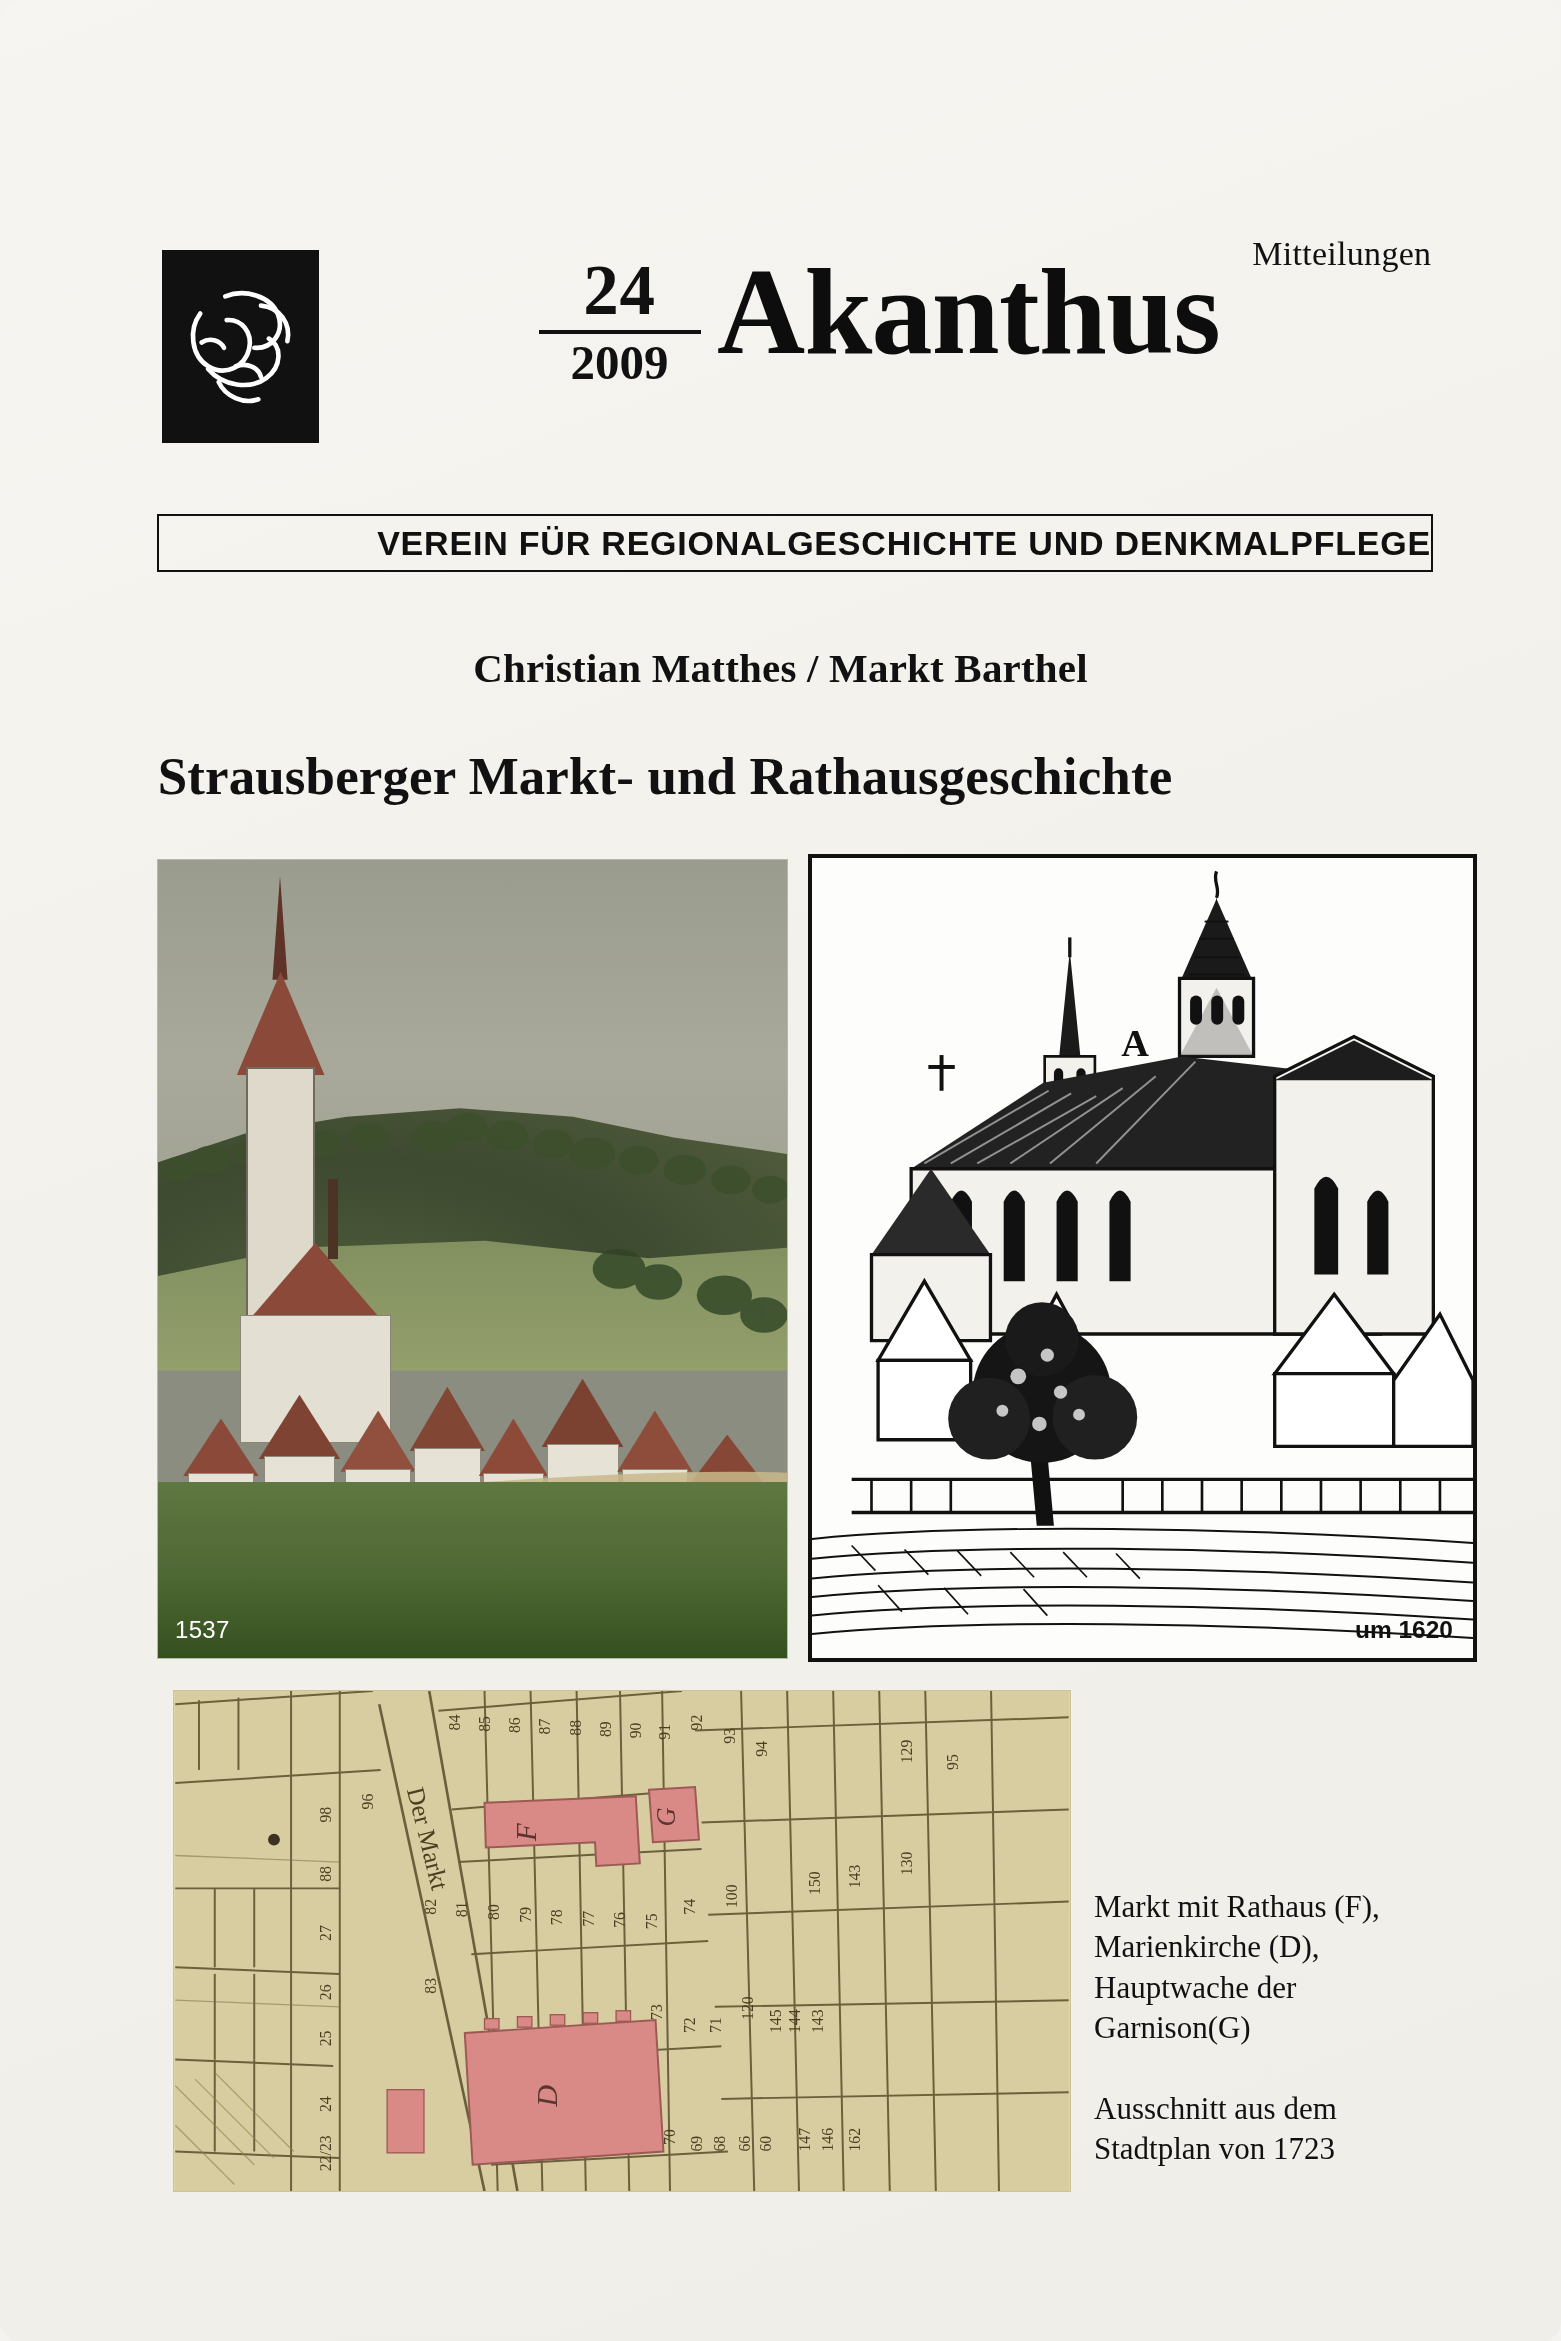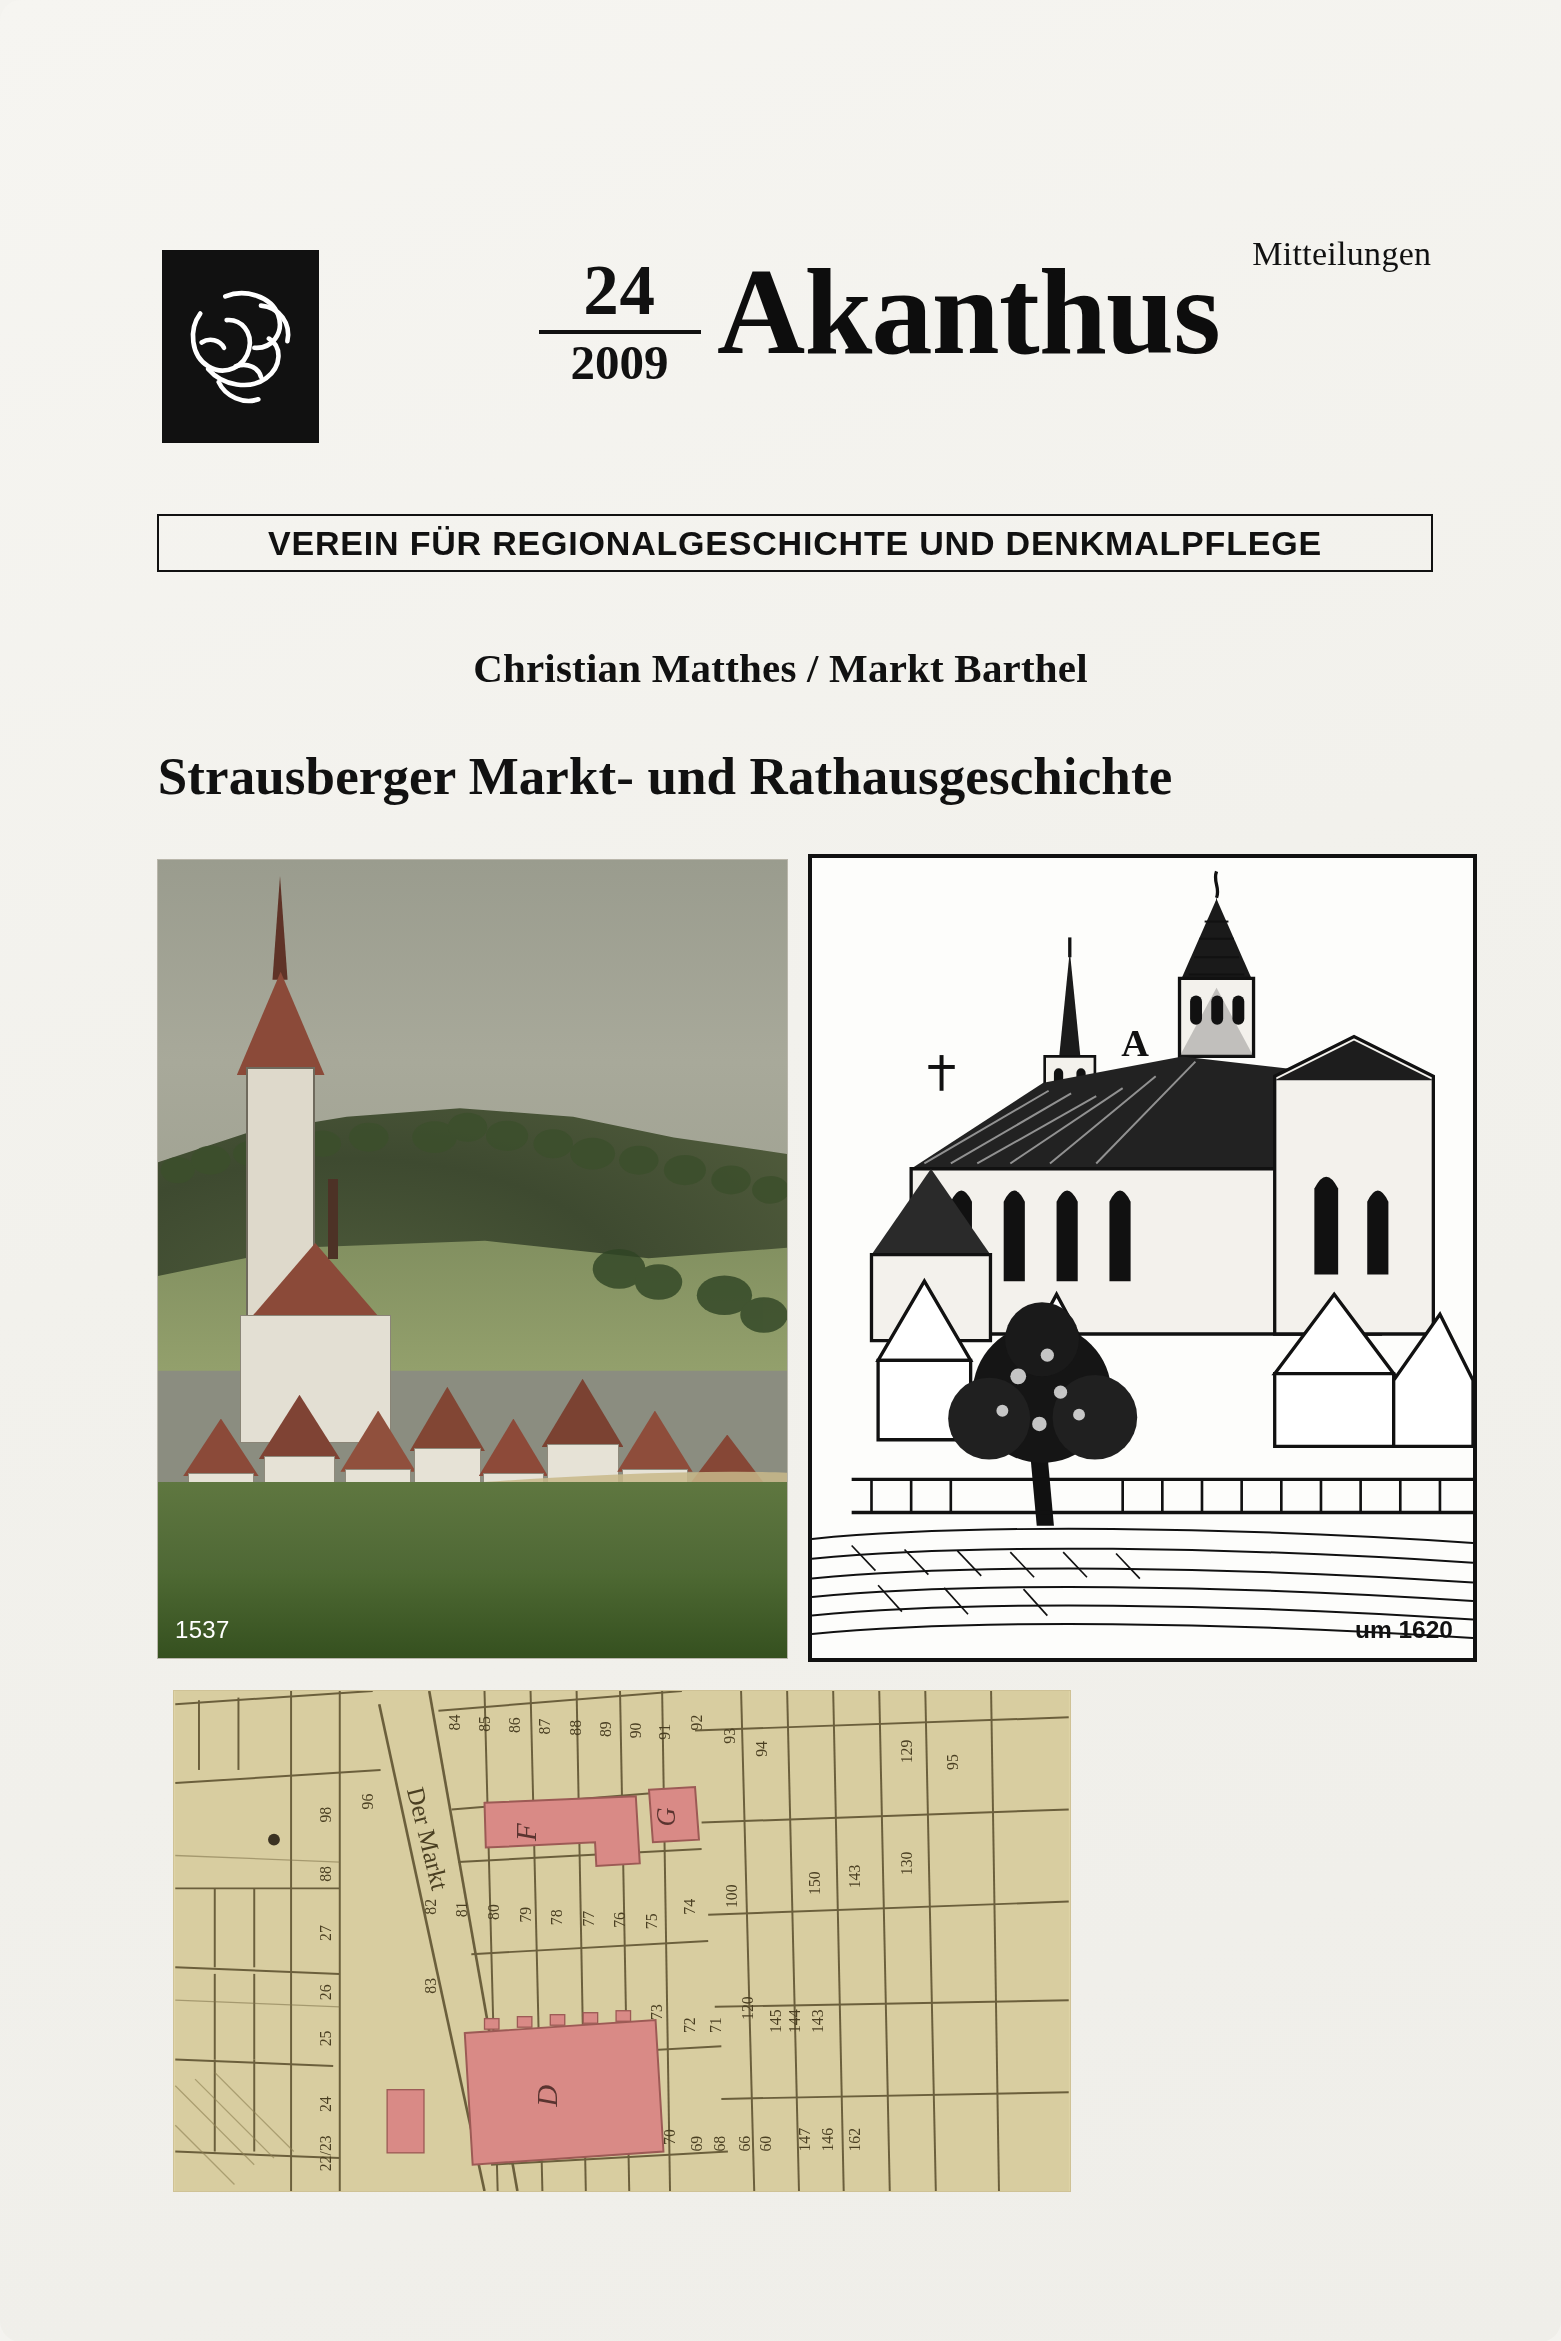--- a/index.html
+++ b/index.html
@@ -92,21 +92,21 @@
   .society-bar {
     position: absolute;
     left: 157px;
     top: 514px;
     width: 1276px;
     height: 58px;
     border: 2.6px solid #111;
     box-sizing: border-box;
     display: flex;
     align-items: center;
-    justify-content: center;
+    justify-content: flex-end;
   }
   .society-bar span {
     font-family: "Liberation Sans", sans-serif;
     font-size: 34px;
     font-weight: 700;
     letter-spacing: 0.8px;
     color: #111;
     white-space: nowrap;
   }
 
@@ -666,15 +666,23 @@
       <g stroke="#8c7f52" stroke-width="2" opacity="0.6">
         <path d="M0 600 L 120 720"></path>
         <path d="M30 590 L 150 710"></path>
         <path d="M60 580 L 180 700"></path>
         <path d="M0 660 L 90 750"></path>
       </g>
       <circle cx="150" cy="226" r="9" fill="#3b3222"></circle>
     </svg>
   </div>
 
+  <div class="map-caption">
+    <div>Markt mit Rathaus (F),</div>
+    <div>Marienkirche (D),</div>
+    <div>Hauptwache der</div>
+    <div>Garnison(G)</div>
+    <div class="para2">Ausschnitt aus dem</div>
+    <div>Stadtplan von 1723</div>
+  </div>
 
 </div>
 
 
 </body></html>

